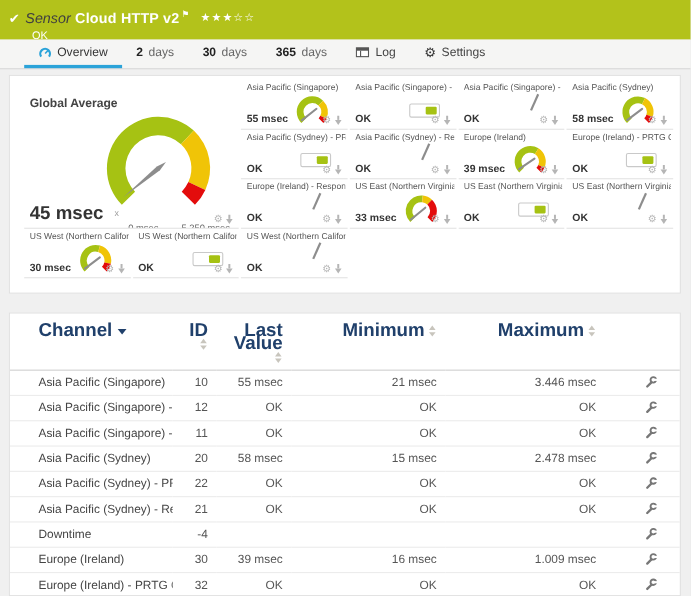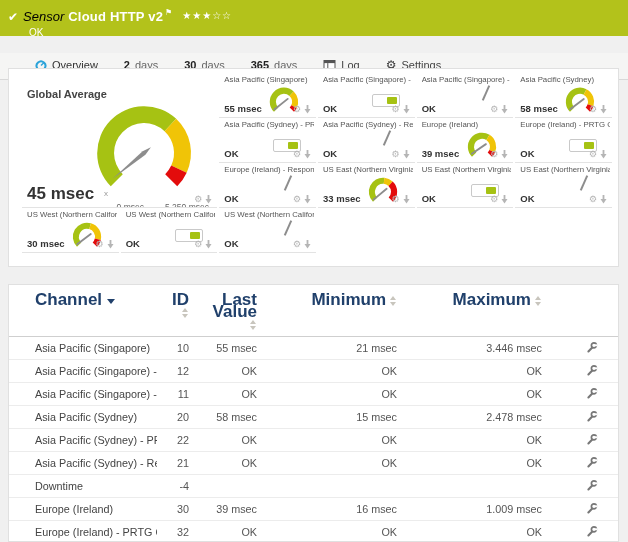--- a/index.html
+++ b/index.html
@@ -3,29 +3,29 @@
 <meta charset="utf-8">
 <style>
   html,body{margin:0;padding:0;background:#e9e9e9;}
   #app{position:relative;width:628px;height:542px;background:#f0f0f0;overflow:hidden;
        font-family:"Liberation Sans","DejaVu Sans",sans-serif;color:#333;}
 
   
   #sensor-header{position:absolute;left:0;top:0;width:628px;height:36px;background:#b3c21b;color:#fff;}
   .h-line1{padding:6px 0 0 8px;font-size:13px;line-height:14px;white-space:nowrap;}
   .h-check{font-weight:bold;font-size:12px;margin-right:5px;}
-  .h-kind{font-style:italic;color:#000000;}
+  .h-kind{font-style:italic;color:#404040;}
   .h-title{font-weight:bold;margin-left:4px;letter-spacing:.2px;}
   .h-flag{font-size:8px;vertical-align:6px;margin-left:2px;}
   .h-stars{font-size:10px;letter-spacing:1px;margin-left:10px;vertical-align:2px;}
   .h-line2{margin:3px 0 0 29px;font-size:10px;color:#fff;}
 
   
   #tabbar{position:absolute;left:0;top:36px;width:628px;height:27px;background:#f5f5f4;
-          border-bottom:1px solid #d8d8d8;display:flex;align-items:stretch;padding-left:22px;box-sizing:border-box;margin-top:17px;}
+          border-bottom:1px solid #d8d8d8;display:flex;align-items:stretch;padding-left:22px;box-sizing:border-box;}
   .tab{display:flex;align-items:center;gap:5px;padding:0 13px;font-size:11px;color:#444;
        border-bottom:3px solid transparent;cursor:pointer;white-space:nowrap;}
   .tab .num{font-weight:bold;color:#222;}
   .tab .lbl-soft{color:#666;}
   .tab[data-active="true"]{border-bottom-color:#2ba3d9;color:#333;}
   .tab svg,.tab .gear-ch{flex:0 0 auto;}
   .gear-ch{font-size:12px;color:#3a3a3a;line-height:1;}
 
   
   .panel{position:absolute;left:8px;width:611px;background:#fff;border:1px solid #e0e0e0;box-sizing:border-box;}

